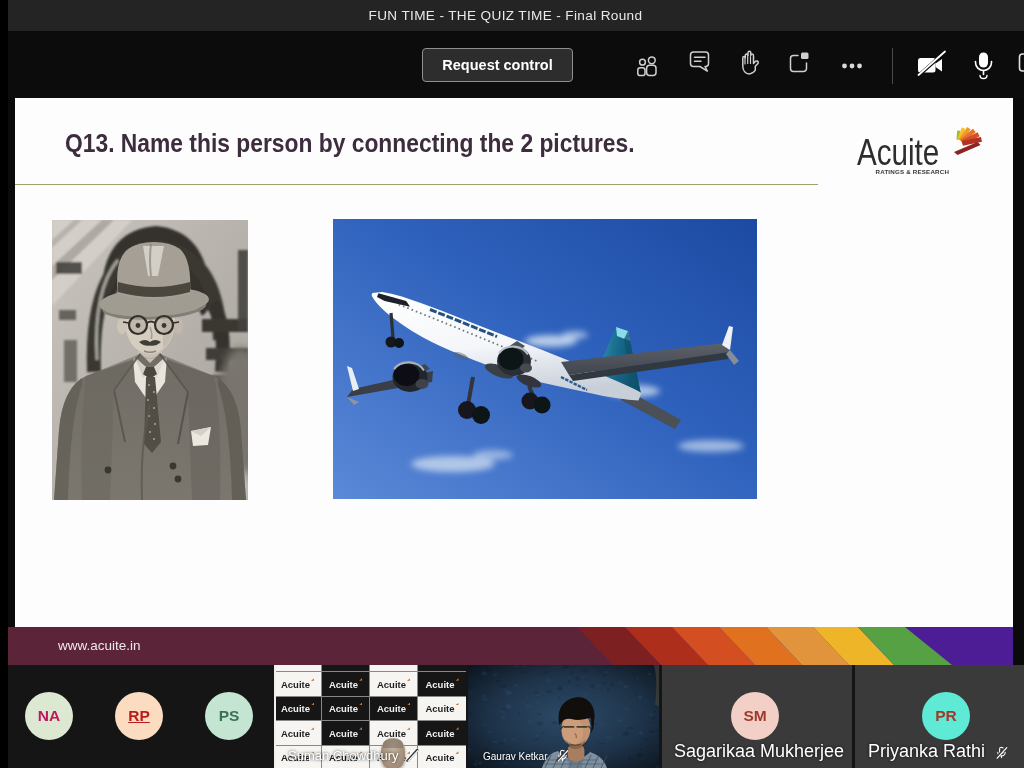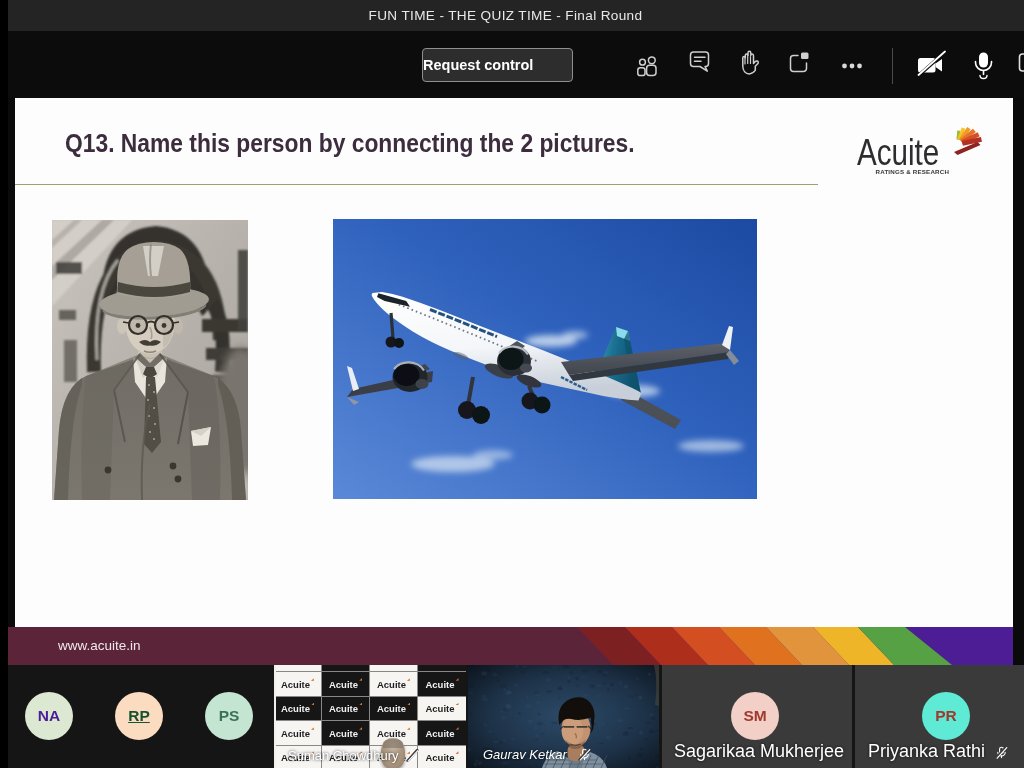--- a/index.html
+++ b/index.html
@@ -6,21 +6,21 @@
   html,body { width:1024px; height:768px; overflow:hidden; background:#000; }
   body { font-family:"Liberation Sans", sans-serif; position:relative; }
   #stage { position:absolute; left:8px; top:0; width:1024px; height:768px; background:#0a0a0a; }
 
   #titlebar { position:absolute; left:0; top:0; width:1024px; height:31px; background:#242424;
     color:#e8e8e8; font-size:13.6px; letter-spacing:0.35px; line-height:31px; text-align:center; padding-right:29px; }
 
   #ctrlbar { position:absolute; left:0; top:31px; width:1024px; height:67px; background:#0c0c0c; }
   #reqbtn { position:absolute; left:414px; top:17px; width:151px; height:34px; background:#2d2d2d;
     border:1px solid #8f8f8f; border-radius:4px; color:#fff; font-weight:bold; font-size:14.5px;
-    text-align:left; line-height:32px; }
+    text-align:center; line-height:32px; }
 
   #slide { position:absolute; left:7px; top:98px; width:998px; height:529px; background:#fdfdfd; }
   #qtitle { position:absolute; left:50px; top:30px; color:#3c2c3e; font-weight:bold; font-size:26px;
     transform:scaleX(0.878); transform-origin:0 0; white-space:nowrap; }
   #rule { position:absolute; left:0px; top:86px; width:803px; height:1px; background:#96a56b; }
 
   #photo1 { position:absolute; left:37px; top:122px; width:196px; height:280px; }
   #photo2 { position:absolute; left:318px; top:121px; width:424px; height:280px; }
 
   #footbar { position:absolute; left:0; top:627px; width:1005px; height:38px; background:#4c1d95; }
@@ -290,22 +290,22 @@
       <polygon points="617,0 664,0 700,38 653,38" fill="#ae2e1c"></polygon>
       <polygon points="664,0 711,0 747,38 700,38" fill="#d34f22"></polygon>
       <polygon points="711,0 758,0 794,38 747,38" fill="#e0711f"></polygon>
       <polygon points="758,0 805,0 841,38 794,38" fill="#e2943c"></polygon>
       <polygon points="805,0 850,0 886,38 841,38" fill="#efb528"></polygon>
       <polygon points="850,0 897,0 944,38 886,38" fill="#55a143"></polygon>
     </svg>
   </div>
 
   <div id="strip">
-    <div class="avat" style="left:17px; background:#dde8d2; color:#4c1d95;">NA</div>
-    <div class="avat" style="left:107px; background:#fbdcc0; color:#14532d;text-decoration:underline;">RP</div>
+    <div class="avat" style="left:17px; background:#dde8d2; color:#be185d;">NA</div>
+    <div class="avat" style="left:107px; background:#fbdcc0; color:#b91c1c;text-decoration:underline;">RP</div>
     <div class="avat" style="left:197px; background:#c4e5d1; color:#3a7257;">PS</div>
 
     <div class="tile" id="tile1" style="left:266px; width:192px; background:#888;">
       <div style="position:absolute;left:0;top:0;width:192px;height:103px;">
       <span style="position:absolute;left:0px;top:0px;width:47px;height:6px;background:#f7f5f2;"></span>
       <span style="position:absolute;left:48px;top:0px;width:47px;height:6px;background:#161616;"></span>
       <span style="position:absolute;left:96px;top:0px;width:47px;height:6px;background:#f7f5f2;"></span>
       <span style="position:absolute;left:144px;top:0px;width:48px;height:6px;background:#161616;"></span>
       <span style="position:absolute;left:0px;top:7px;width:47px;height:24px;background:#f7f5f2;">
             <span style="position:absolute;left:0;top:0;width:100%;height:100%;display:flex;align-items:center;justify-content:center;font-weight:bold;font-size:9.5px;color:#1d1d1f;letter-spacing:0;">Acuite<span style="width:3px;height:2.5px;margin:-9px 0 0 1px;background:linear-gradient(45deg,#c03b1e,#f2a32b);clip-path:polygon(0 100%,100% 0,100% 100%);"></span></span>
@@ -545,21 +545,21 @@
             <ellipse cx="105" cy="67" rx="9" ry="11.5" fill="#cc9e7c" opacity="0.9"></ellipse>
             <path d="M94,62 q-3,-17 10,-22 q13,-4 18,7 q3,7 0,15 q-1,-4 -2,-6 q-9,3 -16,1 q-6,-1 -8,3 q-1,1 -2,2 z" fill="#120e0c"></path>
             <path d="M120,58 q2,5 0,11 q3,-3 3,-10 z" fill="#120e0c"></path>
             <path d="M98,63.5 h8.5 m2,0 h9" stroke="#26261f" stroke-width="1.5" fill="none" opacity="0.8"></path>
             <path d="M98,63 q-2,1 -3,2.5 M118,63 q2,1 2.5,2.5" stroke="#20201e" stroke-width="1.1" fill="none" opacity="0.75"></path>
             <path d="M107,69 q2,2 1,4" stroke="#976c4b" stroke-width="1" fill="none"></path>
             <path d="M103,78 q4,2 9,0" stroke="#6f5038" stroke-width="1.2" fill="none"></path>
             <path d="M99,74 q9,9 17,0 q-2,8 -8.5,8 q-6.5,0 -8.5,-8 z" fill="#4f3b2c" opacity="0.4"></path>
           </g>
         </svg>
-      <div class="nlabel" style="left:15px; bottom:6px; font-size:13px;font-style:italic;">Gaurav Ketkar&nbsp;&nbsp;&nbsp;<svg width="13" height="13" viewBox="0 0 13 13" style="vertical-align:-2px" fill="none" stroke="#ffffff" stroke-width="1.1" stroke-linecap="round">
+      <div class="nlabel" style="left:15px; bottom:6px; font-size:10px;">Gaurav Ketkar&nbsp;&nbsp;&nbsp;<svg width="13" height="13" viewBox="0 0 13 13" style="vertical-align:-2px" fill="none" stroke="#ffffff" stroke-width="1.1" stroke-linecap="round">
             <rect x="4.6" y="1.2" width="3.8" height="6.2" rx="1.9"></rect>
             <path d="M2.8 6.2 a3.7 3.7 0 0 0 7.4 0"></path>
             <path d="M6.5 10 v1.6"></path>
             <path d="M1.6 11.8 L11.2 1.2" stroke="#3a3a3a" stroke-width="2.6"></path>
             <path d="M2.2 12.2 L11.8 1.6" stroke="#ffffff" stroke-width="1.2"></path>
           </svg></div>
     </div>
 
     <div class="tile" style="left:654px; width:190px; background:#3a3a3a;text-decoration:underline;">
       <div class="avat" style="left:69px; top:27px; background:#f2cfc7; color:#a03a2c;">SM</div>

